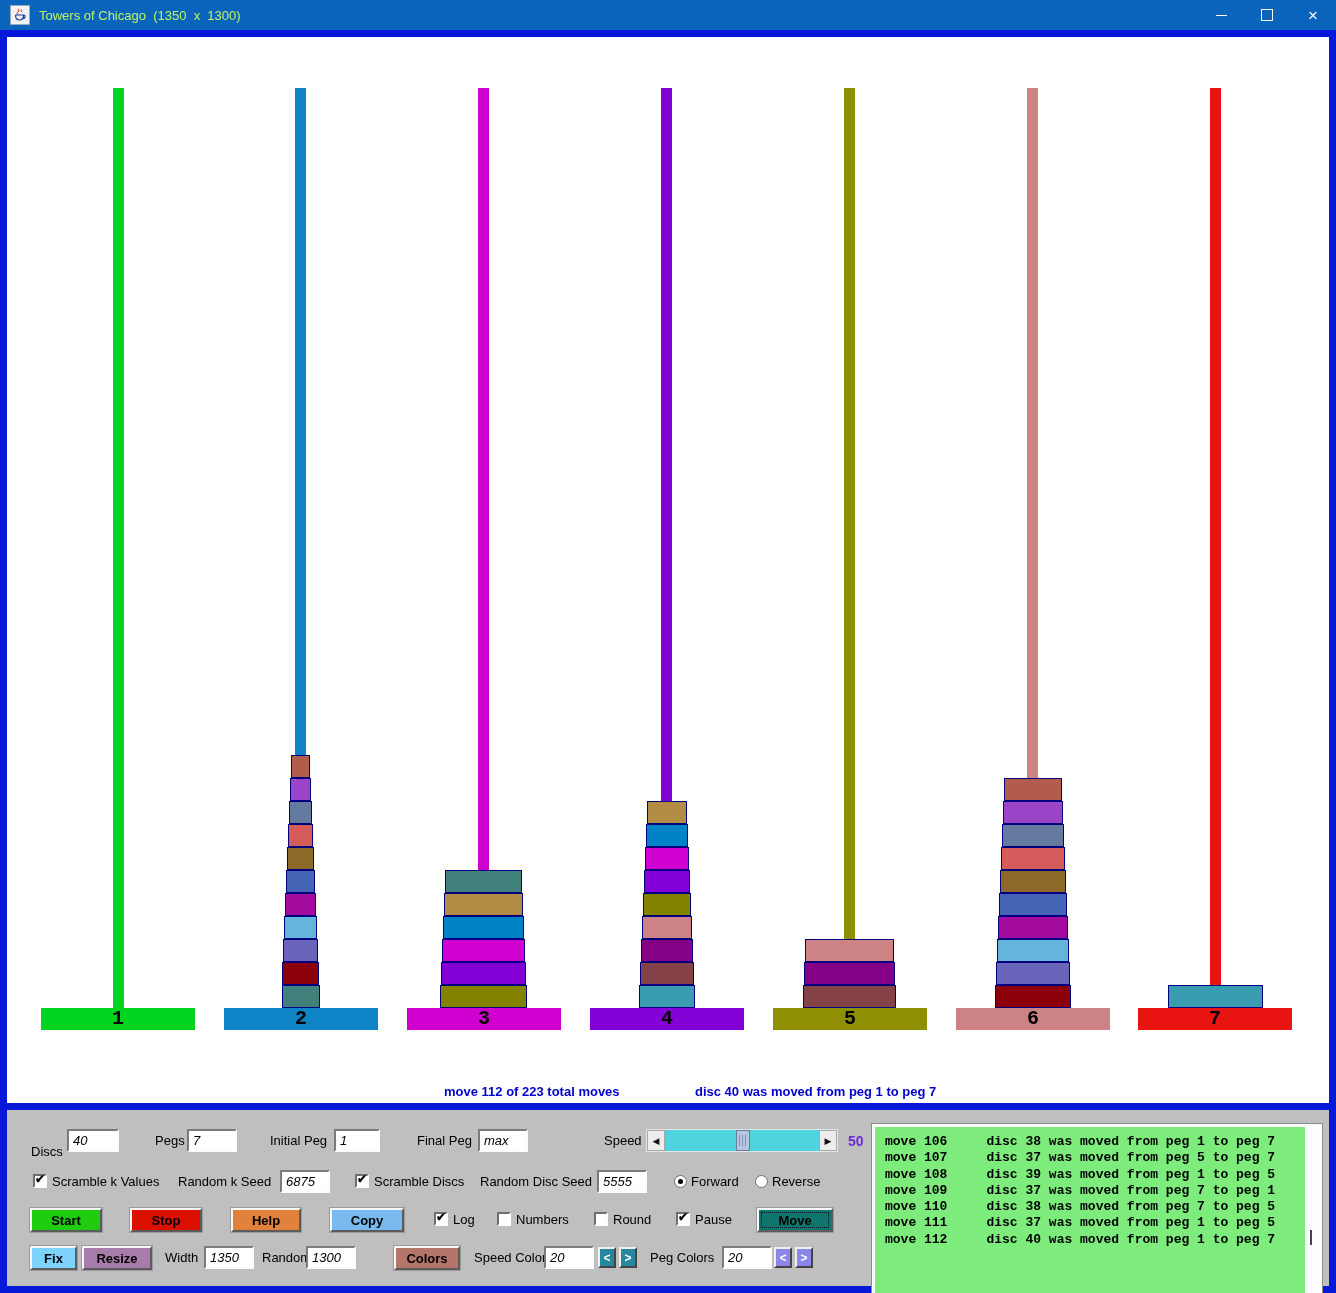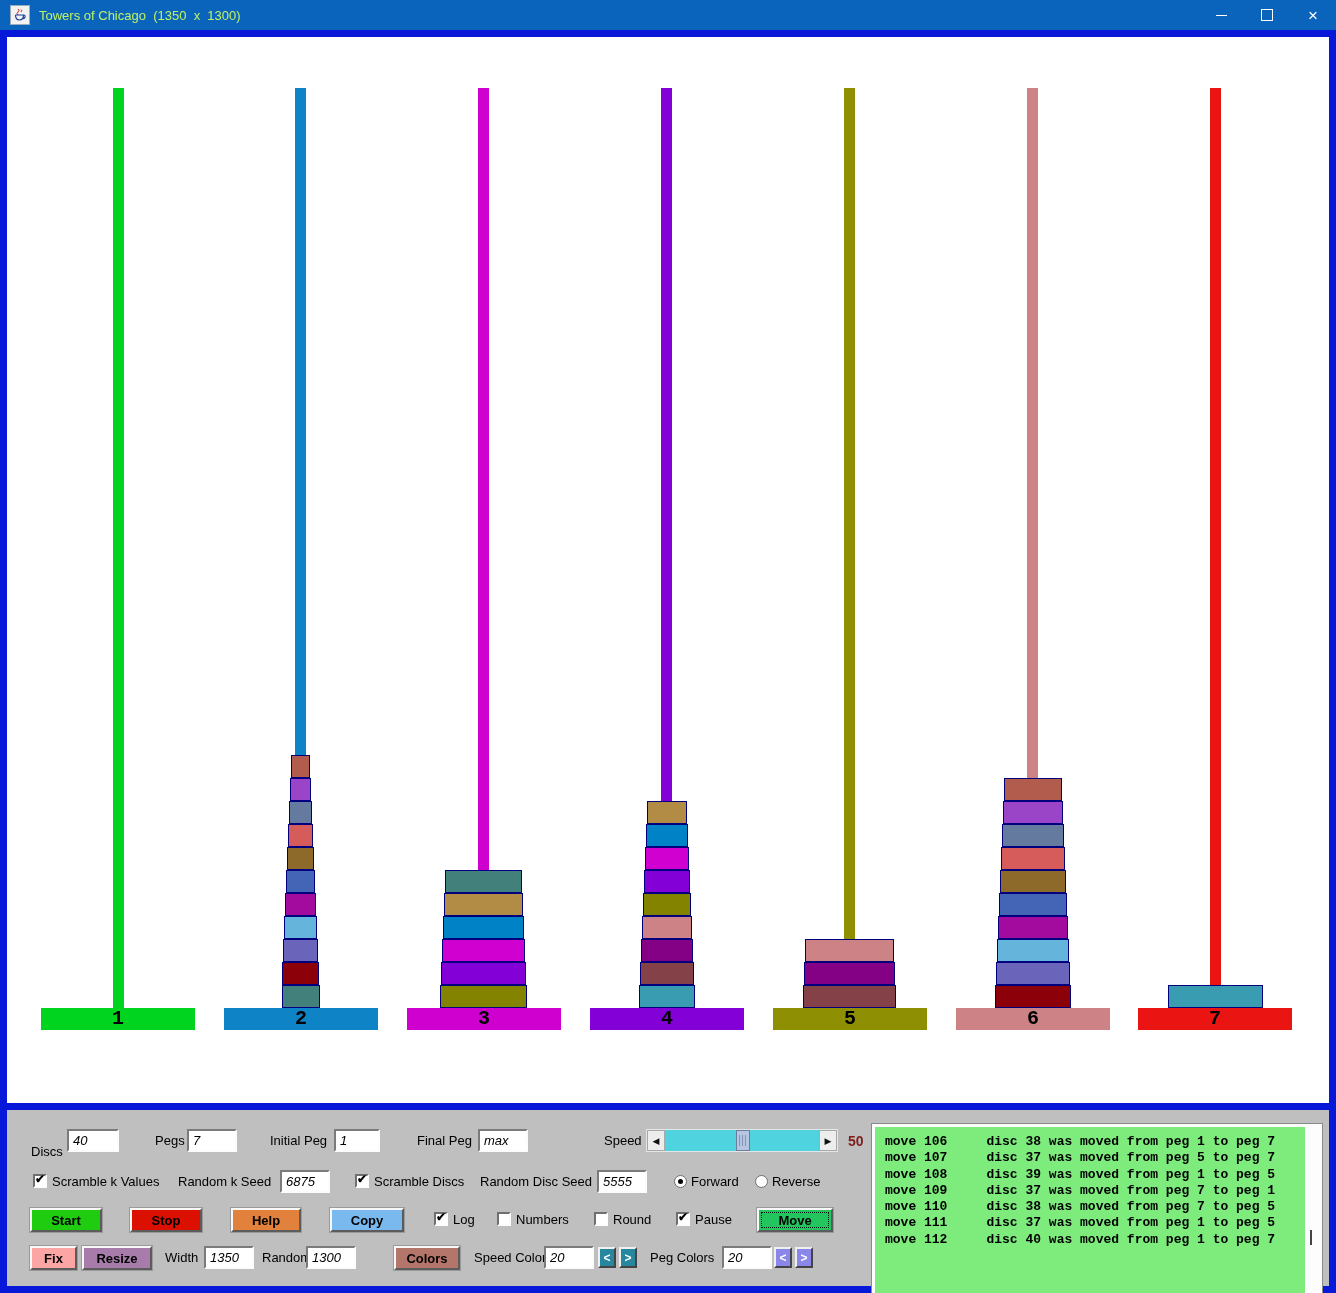--- a/index.html
+++ b/index.html
@@ -32,21 +32,21 @@
   .btn{position:absolute;height:24px;border:2px solid;border-color:#f8f8f8 #5c5c5c #5c5c5c #f8f8f8;font-weight:bold;font-size:13px;color:#000;display:flex;align-items:center;justify-content:center;box-sizing:border-box;cursor:default;box-shadow:0 0 0 1px #9a9a9a;}
   .cb{position:absolute;width:14px;height:14px;top:5px;background:#fff;border:2px solid;border-color:#6f6f6f #fdfdfd #fdfdfd #6f6f6f;box-sizing:border-box;}
   .cb.on::after{content:"\2714";position:absolute;left:0px;top:-4px;font-size:12px;font-weight:bold;color:#000;}
   .radio{position:absolute;width:13px;height:13px;top:6px;background:#fff;border:1px solid #6f6f6f;border-radius:50%;box-sizing:border-box;}
   .radio.on::after{content:"";position:absolute;left:3px;top:3px;width:5px;height:5px;background:#000;border-radius:50%;}
   
   .slider{position:absolute;height:23px;display:flex;border:1px solid #e6e6e6;box-sizing:border-box;background:#fff;}
   .sl-arrow{width:18px;background:#ededed;border:1px solid #a8a8a8;display:flex;align-items:center;justify-content:center;font-size:9px;color:#111;box-sizing:border-box;}
   .sl-track{position:relative;flex:1;background:#4fd3df;}
   .sl-thumb{position:absolute;left:46%;top:0;width:14px;height:100%;background:#b7c6e0;border:1px solid #6b7d9e;box-sizing:border-box;background-image:repeating-linear-gradient(90deg,#8293b8 0 1px,transparent 1px 3px);background-size:9px 60%;background-repeat:no-repeat;background-position:2px center;}
-  .speed-val{position:absolute;font-weight:bold;font-size:14px;color:#7f1d1d;height:24px;line-height:24px;}
+  .speed-val{position:absolute;font-weight:bold;font-size:14px;color:#6d28d9;height:24px;line-height:24px;}
   .spin{position:absolute;width:18px;height:21px;border:2px solid;border-color:#f0f0f0 #444 #444 #f0f0f0;color:#fff;font-weight:bold;font-size:12px;display:flex;align-items:center;justify-content:center;box-sizing:border-box;}
   
   .logpanel{position:absolute;left:864px;top:13px;width:452px;height:204px;background:#fdfdfd;border:1px solid #8a8a8a;box-sizing:border-box;padding:15px;}
   .loggreen{position:absolute;left:3px;top:3px;right:17px;bottom:19px;background:#7dec7d;overflow:hidden;padding:7px 0 0 10px;}
   .logline{font-family:"Liberation Mono",monospace;font-weight:bold;font-size:13px;line-height:16.3px;color:#000;white-space:pre;}
   .vstrip{position:absolute;right:3px;top:3px;width:14px;bottom:19px;background:#fdfdfd;}
   .caret{position:absolute;left:5px;top:103px;width:2px;height:15px;background:#444;}
   .hscroll{position:absolute;left:3px;right:17px;bottom:3px;height:16px;background:#ececec;display:flex;align-items:center;justify-content:space-between;padding:0 4px;box-sizing:border-box;}
   .harrow{font-size:9px;color:#9a9a9a;}
 </style>
@@ -71,20 +71,24 @@
           <div class="glyph-max"></div>
         </div>
       <div class="winbtn">
           <span class="glyph-close">×</span>
         </div>
     </div>
   </div>
 
   <div class="frame">
     <div class="canvas" id="canvas">
+      <div class="status-line">
+        <span class="status-left">move 112 of 223 total moves</span>
+        <span class="status-right">disc 40 was moved from peg 1 to peg 7</span>
+      </div>
     <div class="pole" style="left: 106px; top: 51px; width: 11px; height: 920px; background: rgb(0, 212, 30);"></div>
         <div class="base" style="left: 34px; top: 971px; width: 154px; height: 22px; background: rgb(0, 212, 30);"><span class="base-num">1</span></div>
         <div class="pole" style="left: 288px; top: 51px; width: 11px; height: 920px; background: rgb(14, 131, 198);"></div>
         <div class="disc" style="left: 284px; top: 718px; width: 19px; background: rgb(178, 92, 78);"></div>
         <div class="disc" style="left: 283px; top: 741px; width: 21px; background: rgb(154, 68, 200);"></div>
         <div class="disc" style="left: 282px; top: 764px; width: 23px; background: rgb(100, 122, 158);"></div>
         <div class="disc" style="left: 281px; top: 787px; width: 25px; background: rgb(214, 92, 92);"></div>
         <div class="disc" style="left: 280px; top: 810px; width: 27px; background: rgb(142, 106, 42);"></div>
         <div class="disc" style="left: 279px; top: 833px; width: 29px; background: rgb(68, 100, 182);"></div>
         <div class="disc" style="left: 278px; top: 856px; width: 31px; background: rgb(163, 10, 158);"></div>
@@ -172,23 +176,23 @@
       <div class="btn" style="left:224px;top:98px;width:70px;background:#e1813c">Help</div>
       <div class="btn" style="left:323px;top:98px;width:74px;background:#79b9ee">Copy</div>
       <span class="cb on" style="left:427px;top:102px"></span>
       <span class="lbl" style="left:446px;top:98px">Log</span>
       <span class="cb" style="left:490px;top:102px"></span>
       <span class="lbl" style="left:509px;top:98px">Numbers</span>
       <span class="cb" style="left:587px;top:102px"></span>
       <span class="lbl" style="left:606px;top:98px">Round</span>
       <span class="cb on" style="left:669px;top:102px"></span>
       <span class="lbl" style="left:688px;top:98px">Pause</span>
-      <div class="btn" style="left:750px;top:98px;width:76px;background:#22c55e;outline:1px dotted #111;outline-offset:-5px">Move</div>
-
-      <div class="btn" style="left:23px;top:136px;width:47px;background:#fca5a5">Fix</div>
+      <div class="btn" style="left:750px;top:98px;width:76px;background:#0f766e;outline:1px dotted #111;outline-offset:-5px">Move</div>
+
+      <div class="btn" style="left:23px;top:136px;width:47px;background:#7dd3fc">Fix</div>
       <div class="btn" style="left:75px;top:136px;width:70px;background:#a77cab">Resize</div>
       <span class="lbl" style="left:158px;top:136px">Width</span>
       <span class="field" style="left:197px;top:136px;width:50px">1350</span>
       <span class="lbl" style="left:255px;top:136px">Random</span>
       <span class="field" style="left:299px;top:136px;width:50px">1300</span>
       <div class="btn" style="left:387px;top:136px;width:66px;background:#b4766b">Colors</div>
       <span class="lbl" style="left:467px;top:136px">Speed Colors</span>
       <span class="field" style="left:537px;top:136px;width:50px">20</span>
       <span class="spin" style="left:591px;top:137px;background:#27879e">&lt;</span>
       <span class="spin" style="left:612px;top:137px;background:#27879e">&gt;</span>

